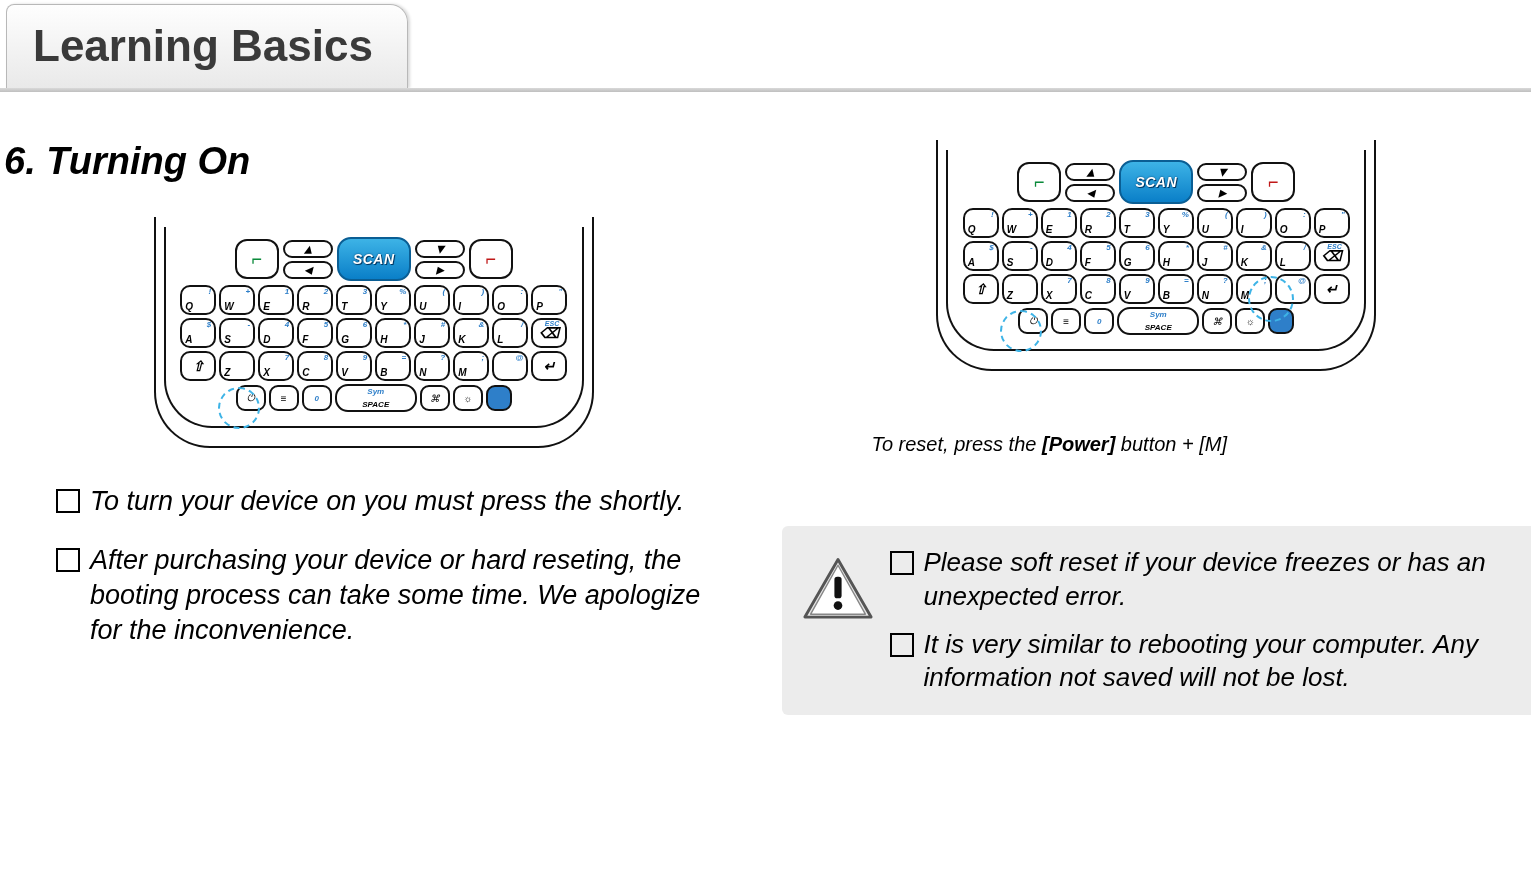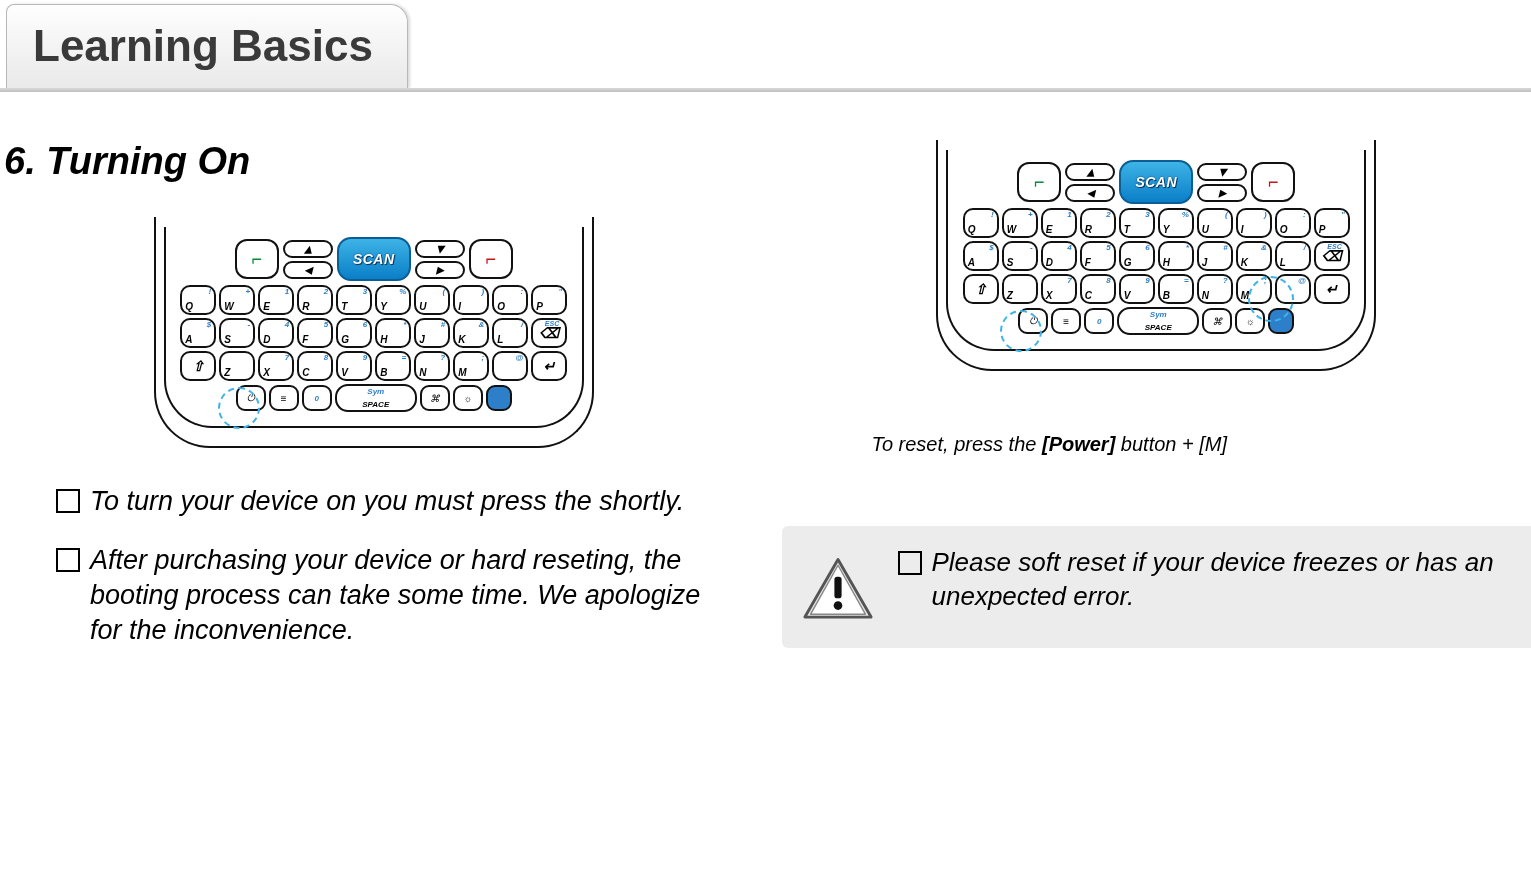--- a/index.html
+++ b/index.html
@@ -155,21 +155,21 @@
     padding:26px 16px 0 90px;
   }
 
   
   .caution{
     margin-top:70px;
     background:#ececec;
     border-radius:6px 0 0 6px;
     padding:20px 0 20px 20px;
     display:flex;
-    gap:24px;
+    gap:16px;
   }
   .caution-bullets{ }
   .caution .bullet{ font-size:26px; margin-bottom:14px; }
   .caution .bullet.last{ margin-bottom:0;}
 
   .warn-icon{
     width:72px; height:66px;
     margin-top:10px;
     flex-shrink:0;
   }
@@ -353,17 +353,20 @@
       <svg class="warn-icon" viewBox="0 0 100 90">
         <polygon points="50,4 96,84 4,84" fill="#e6e6e6" stroke="#555" stroke-width="4" stroke-linejoin="round"></polygon>
         <polygon points="50,12 88,80 12,80" fill="#fff" stroke="#888" stroke-width="2" stroke-linejoin="round"></polygon>
         <rect x="45" y="28" width="10" height="30" rx="4" fill="#111"></rect>
         <circle cx="50" cy="68" r="6" fill="#111"></circle>
       </svg>
       <div class="caution-bullets">
         <div class="bullet">
           <span>Please soft reset if your device freezes or has an unexpected error.</span>
         </div>
+        <div class="bullet last">
+          <span>It is very similar to rebooting your computer. Any information not saved will not be lost.</span>
+        </div>
       </div>
     </div>
   </div>
 
 </div>
 
 </body></html>

